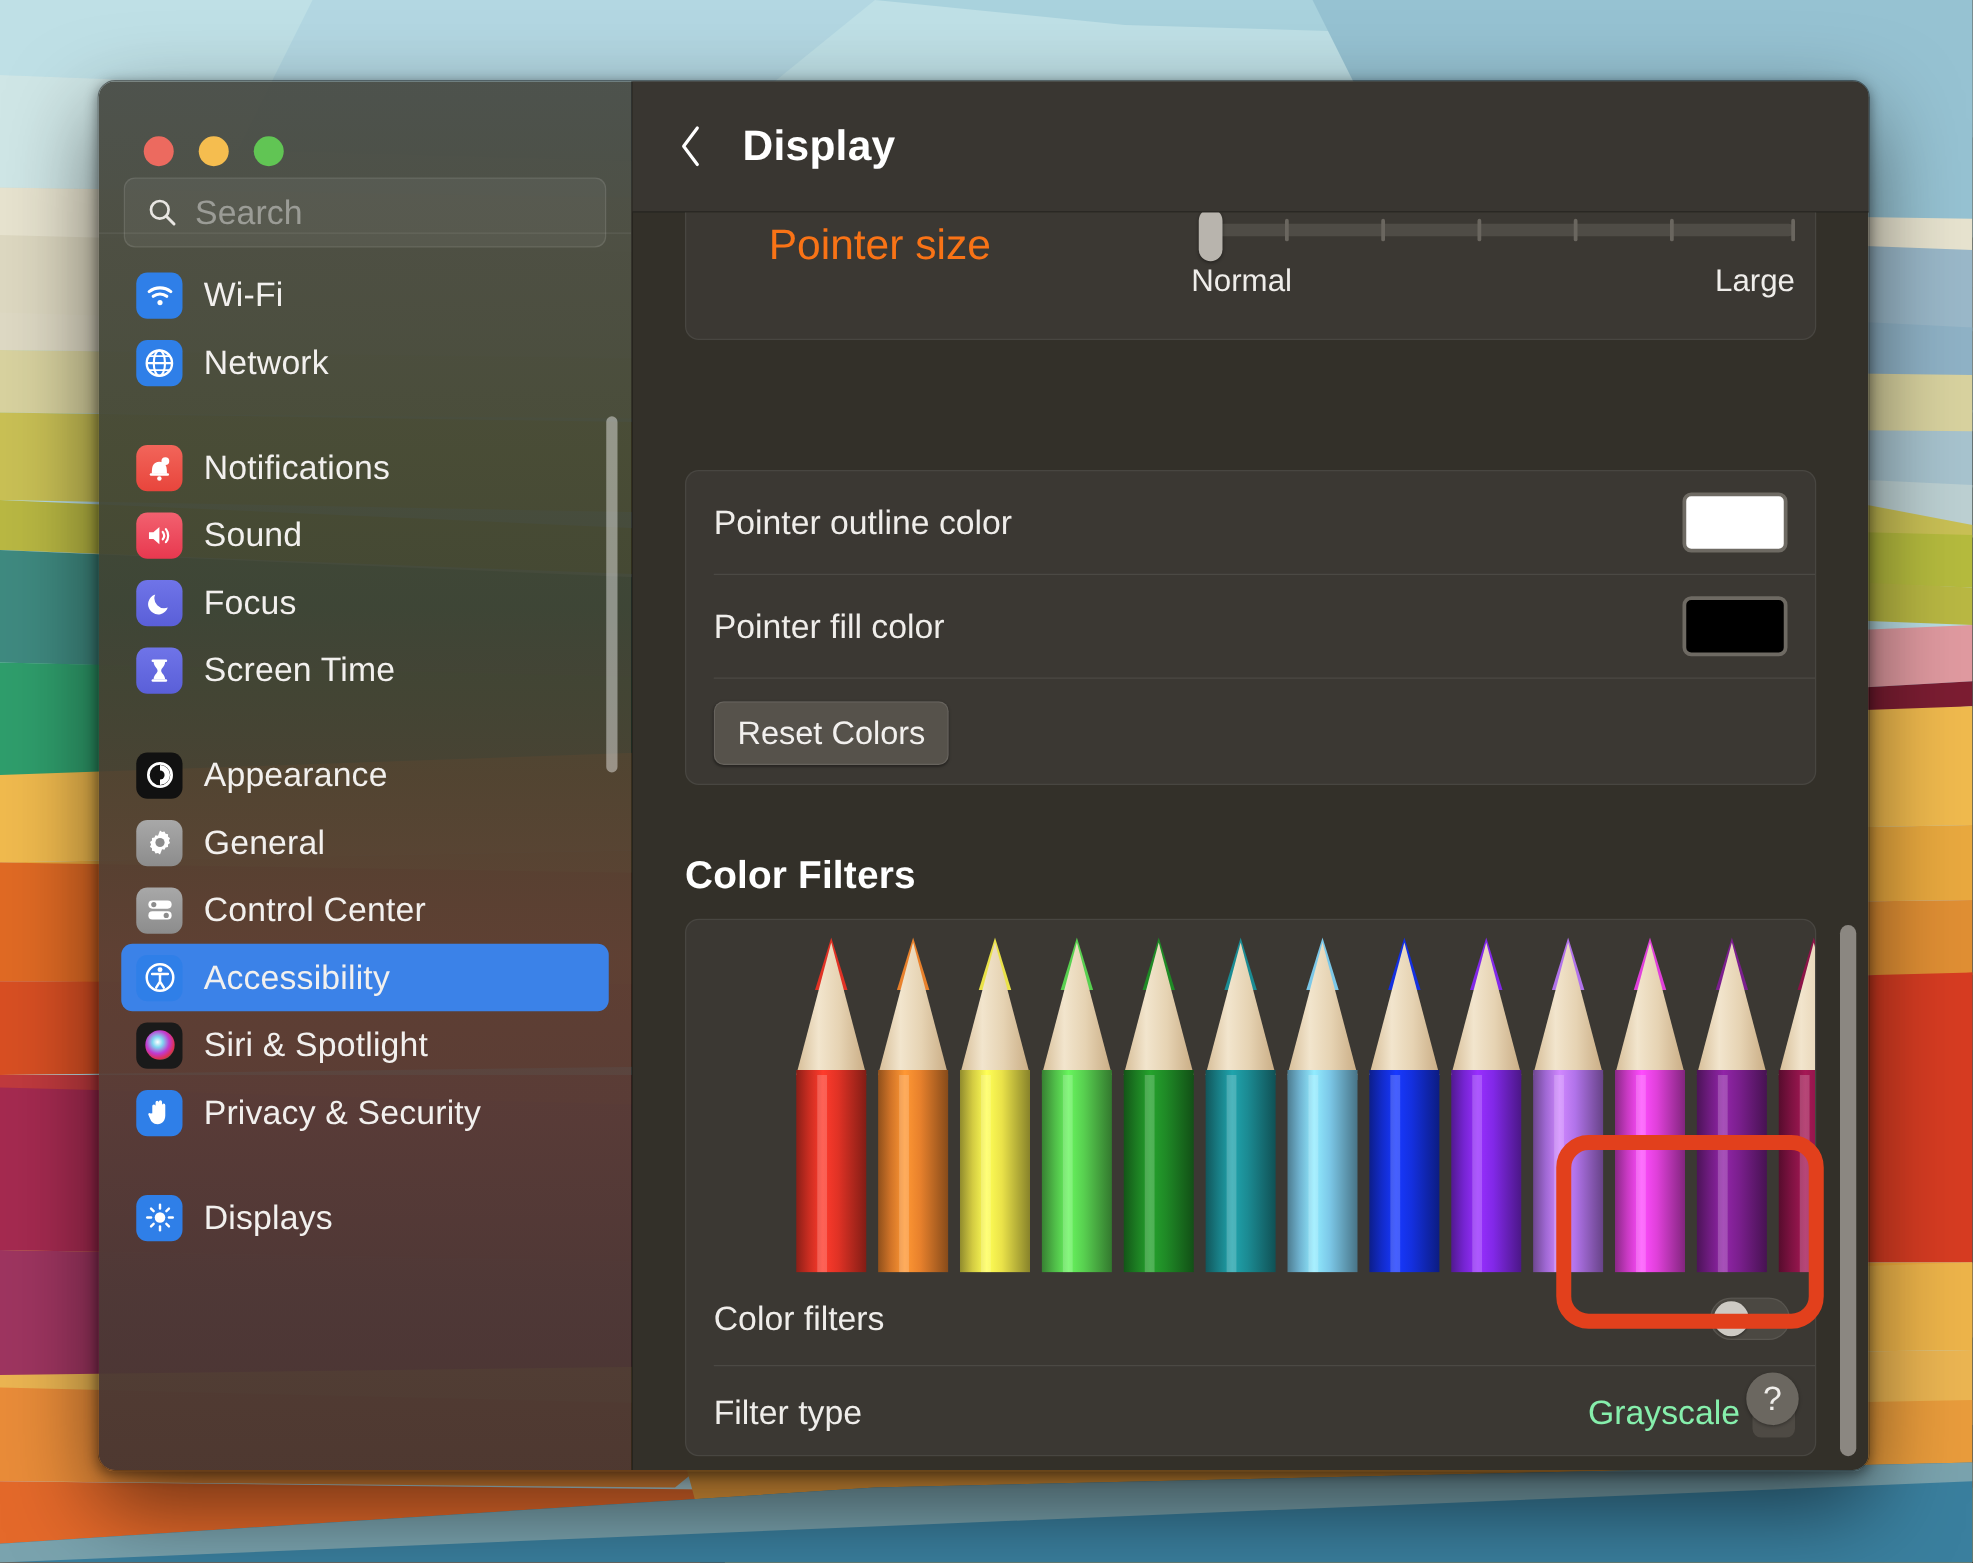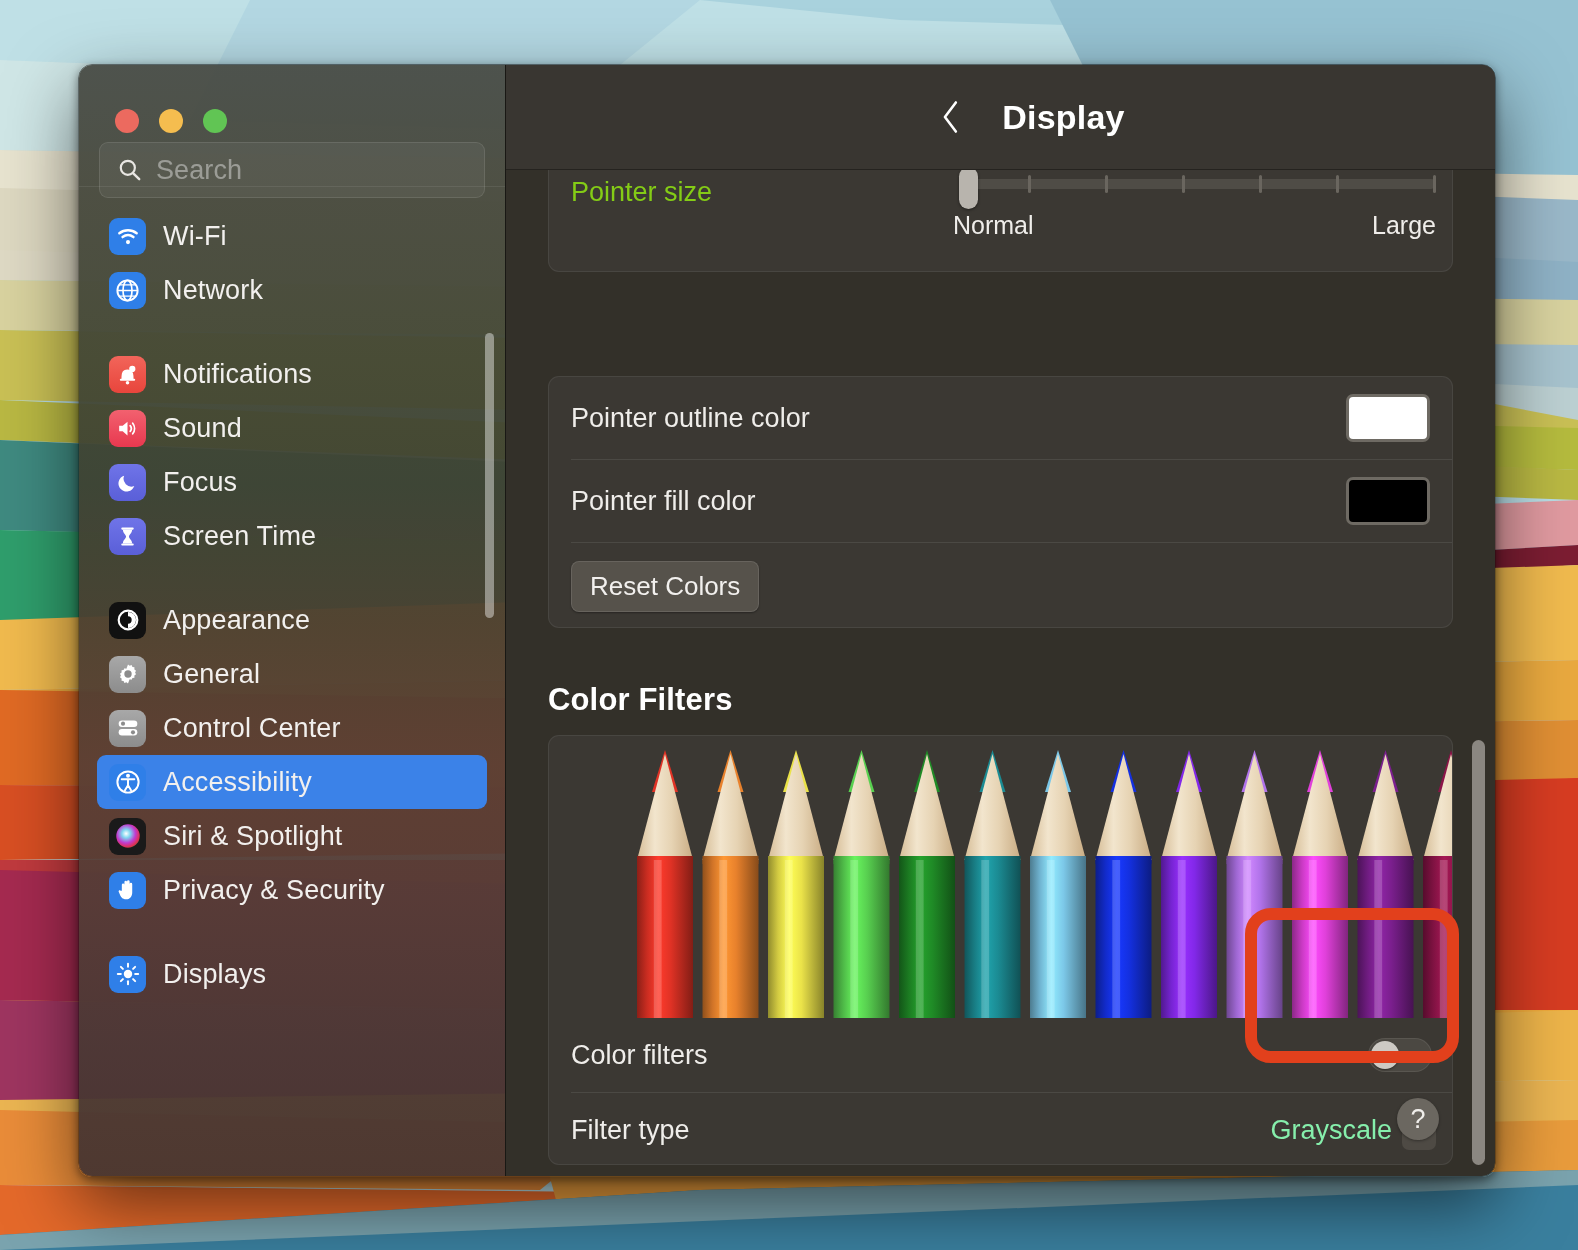--- a/index.html
+++ b/index.html
@@ -102,23 +102,22 @@
   #detail {
     flex:1; position:relative;
     background:#333029;
     display:flex; flex-direction:column;
     border-left:1px solid rgba(0,0,0,.5);
   }
   #detail-header {
     height:105px; flex:0 0 105px;
     background:#393631;
     display:flex; align-items:center;
-    padding-left:60px; gap:36px;
+    padding-left:32px; gap:26px;
     border-bottom:1px solid rgba(0,0,0,.35);
-    justify-content:center;
   }
   #back-btn {
     width:30px; height:40px;
     display:flex; align-items:center; justify-content:center;
   }
   #detail-title {
     color:#ffffff; font-size:34px; font-weight:bold; letter-spacing:.2px;
   }
 
   #detail-body {
@@ -145,21 +144,21 @@
   
   #card-pointer-size {
     position:absolute; left:42px; top:-38px; right:42px; height:140px;
     border-radius:11px;
     display:block;
   }
   #pointer-size-row {
     position:absolute; left:0; right:0; top:38px; height:98px;
     display:flex; align-items:flex-start; padding:0 22px;
   }
-  #pointer-size-label { color:#84cc16; font-size:27px; margin-top:6px; }
+  #pointer-size-label { color:#f97316; font-size:34px; margin-top:6px;margin-left:44px; }
   #slider-area { position:absolute; left:412px; right:16px; top:0; }
   #slider-track {
     position:relative; height:10px; margin-top:8px;
     background:#4f4c46; border-radius:5px;
   }
   .tick {
     position:absolute; top:-4px; width:3px; height:18px;
     background:#6a665f; border-radius:2px;
   }
   #slider-thumb {

